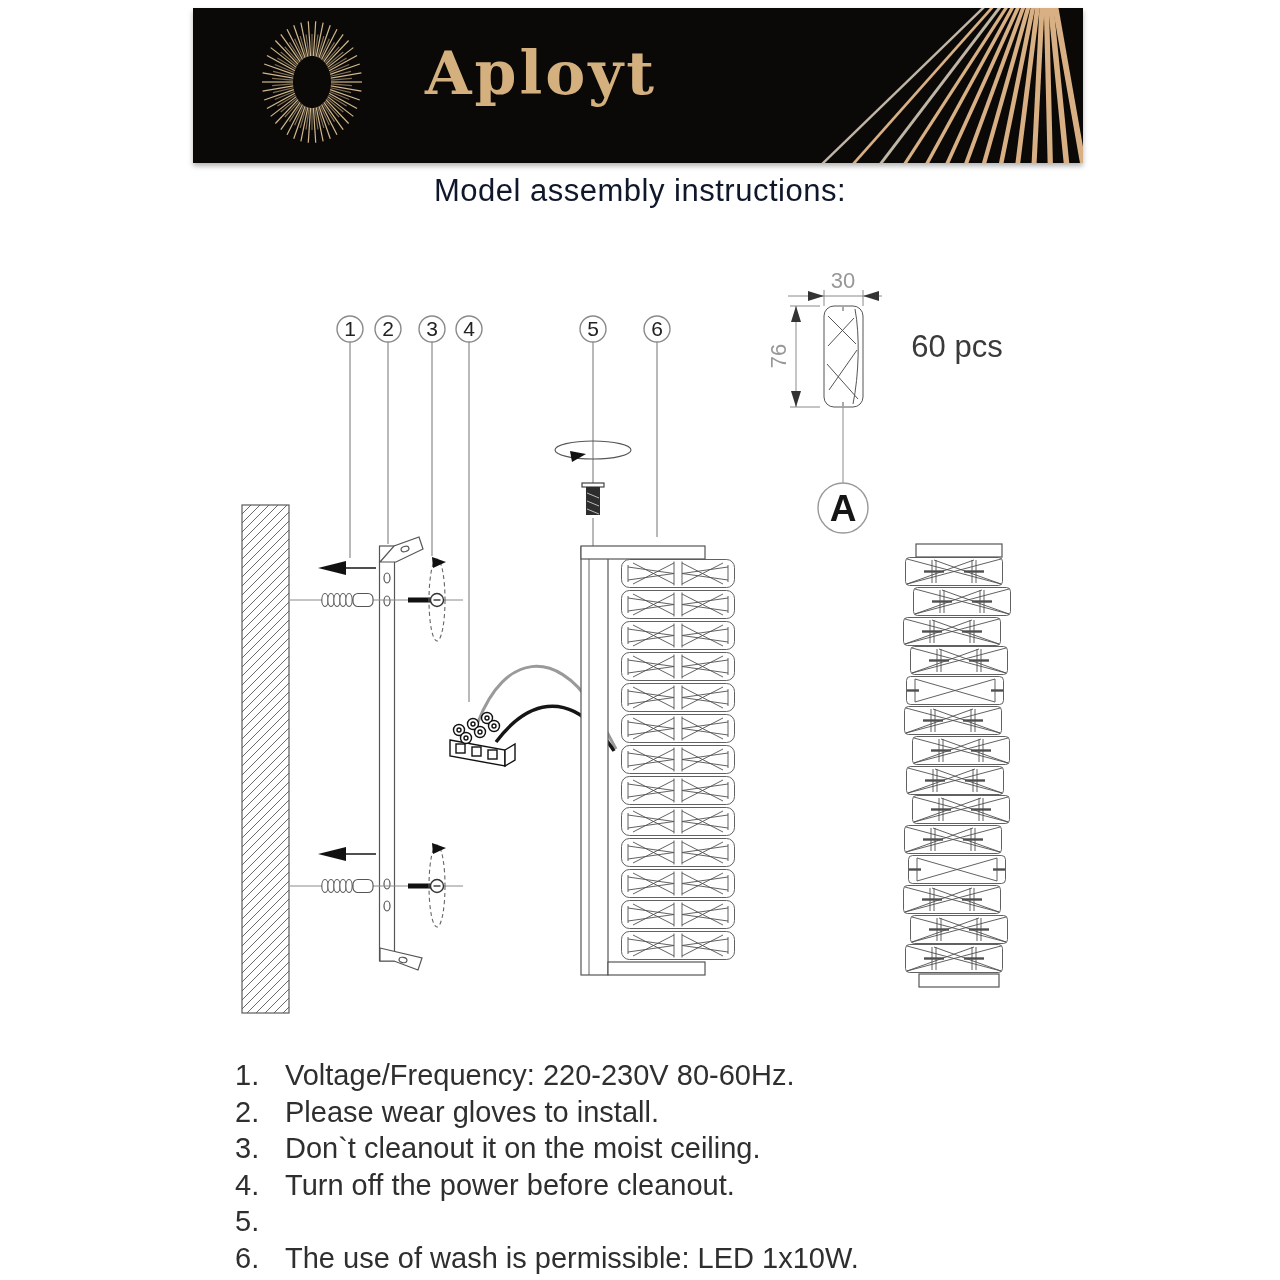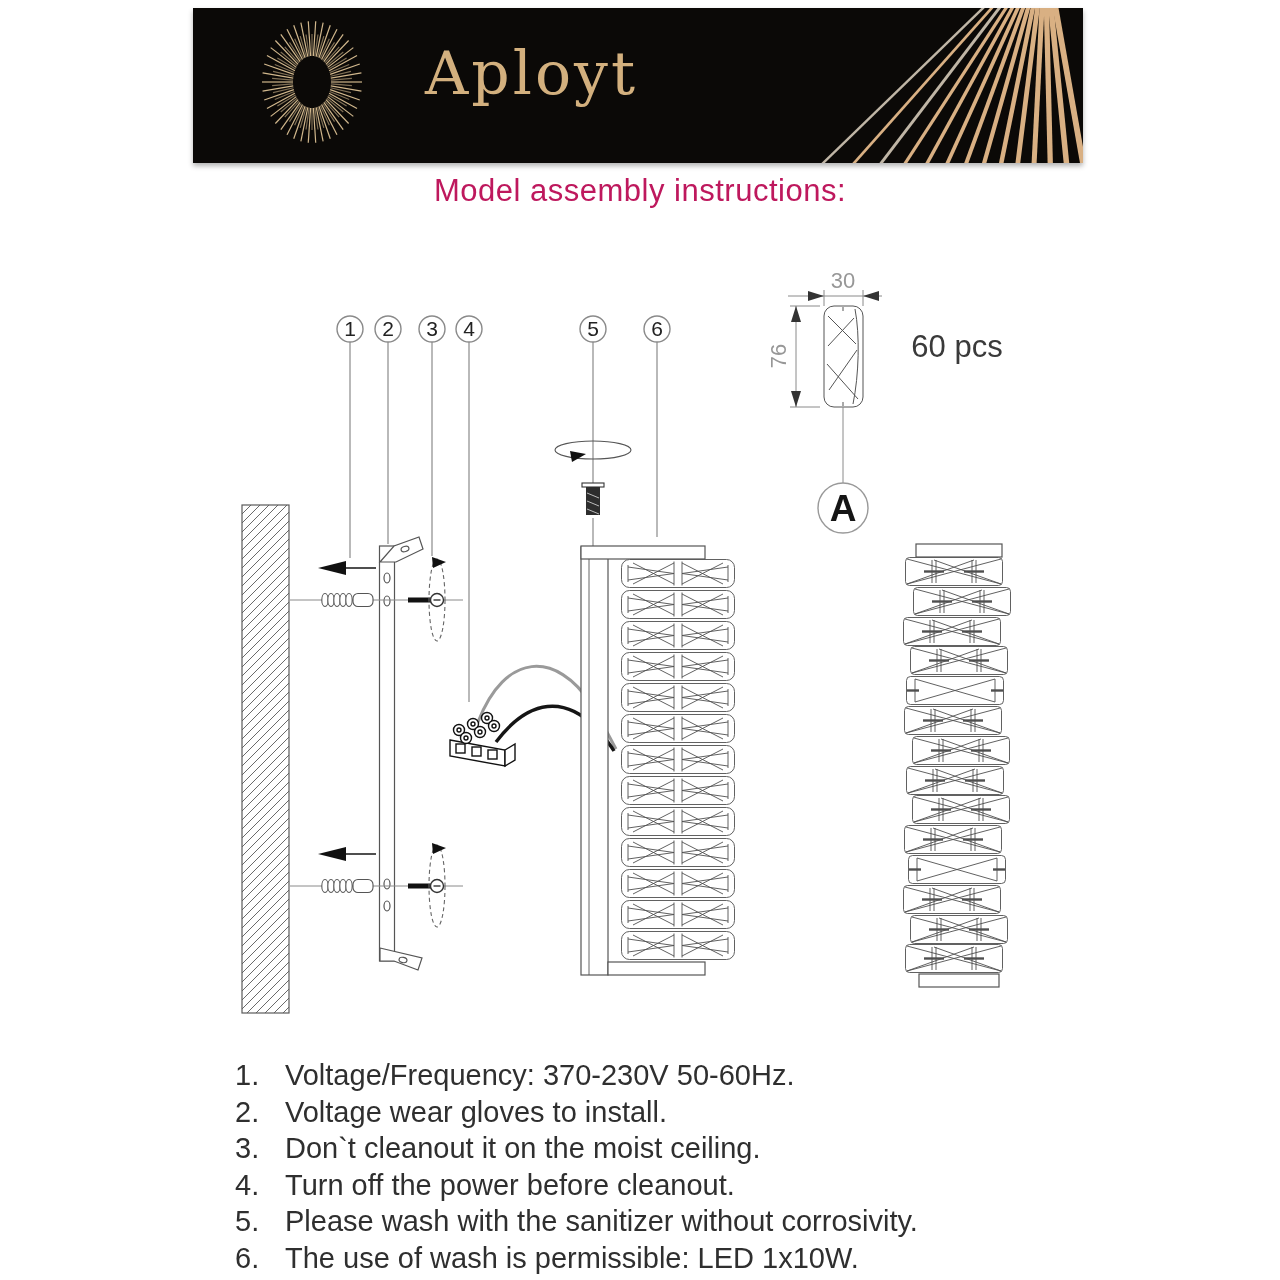--- a/index.html
+++ b/index.html
@@ -7,26 +7,26 @@
     width:1280px;height:1280px;position:relative;background:#ffffff;
     font-family:"Liberation Sans", sans-serif;overflow:hidden;
   }
   .banner{
     position:absolute;left:193px;top:8px;width:890px;height:155px;
     background:#0b0907;box-shadow:0 3px 5px rgba(0,0,0,.30);overflow:hidden;
   }
   .banner svg{position:absolute;left:0;top:0;}
   .brand{
     position:absolute;left:232px;top:30px;
-    font-family:"DejaVu Serif", serif;font-size:60px;font-weight:400;
+    font-family:"DejaVu Serif", serif;font-size:60px;font-weight:700;
     color:#d3b07e;letter-spacing:3px;
   }
   .title-block{
     position:absolute;left:0;top:172px;width:1280px;text-align:center;
-    color:#be185d;line-height:38px;font-size:31px;letter-spacing:.5px;
+    color:#0f172a;line-height:38px;font-size:31px;letter-spacing:.5px;
   }
   .diagram-svg{position:absolute;left:0;top:0;}
   .instructions{
     position:absolute;left:235px;top:1059px;width:860px;
     color:#2f2f2f;font-size:29px;
   }
   .instr-row{display:flex;height:36.6px;align-items:baseline;}
   .instr-num{width:50px;flex:0 0 50px;}
   .instr-text{flex:1;white-space:nowrap;}
   text{font-family:"Liberation Sans", sans-serif;}
@@ -391,35 +391,34 @@
     <use href="#rowFrontA" xlink:href="#rowFrontA" x="903" y="885"></use>
     <use href="#rowFrontA" xlink:href="#rowFrontA" x="910" y="915"></use>
     <use href="#rowFrontA" xlink:href="#rowFrontA" x="905" y="944"></use>
     <rect x="919" y="974" width="80" height="13" fill="#fff" stroke="#555" stroke-width="1.2"></rect>
   </g>
 </svg>
 
 <div class="instructions">
   <div class="instr-row">
     <span class="instr-num">1.</span>
-    <span class="instr-text">Voltage/Frequency: 370-230V 50-60Hz.</span>
+    <span class="instr-text">Voltage/Frequency: 220-230V 80-60Hz.</span>
   </div>
   <div class="instr-row">
     <span class="instr-num">2.</span>
-    <span class="instr-text">Voltage wear gloves to install.</span>
+    <span class="instr-text">Please wear gloves to install.</span>
   </div>
   <div class="instr-row">
     <span class="instr-num">3.</span>
     <span class="instr-text">Don`t cleanout it on the moist ceiling.</span>
   </div>
   <div class="instr-row">
     <span class="instr-num">4.</span>
     <span class="instr-text">Turn off the power before cleanout.</span>
   </div>
   <div class="instr-row">
     <span class="instr-num">5.</span>
-    <span class="instr-text">Please wash with the sanitizer without corrosivity.</span>
   </div>
   <div class="instr-row">
     <span class="instr-num">6.</span>
     <span class="instr-text">The use of wash is permissible: LED 1x10W.</span>
   </div>
 </div>
 
 </body></html>

